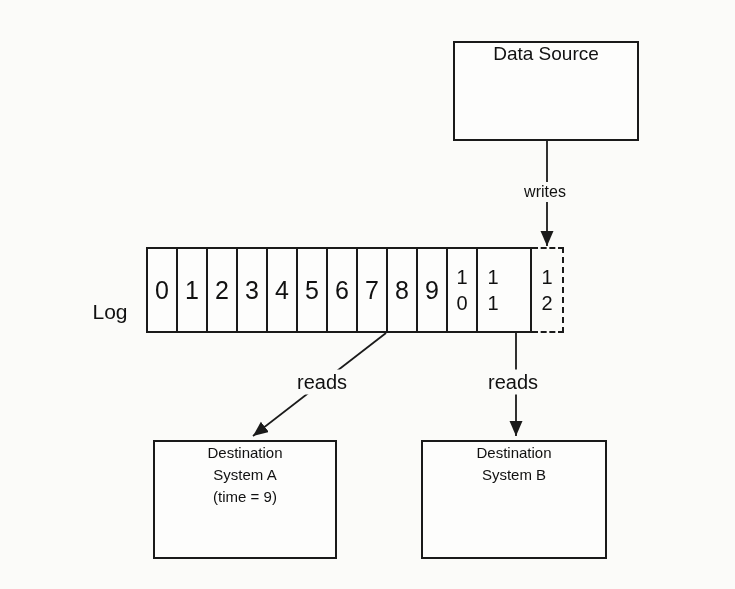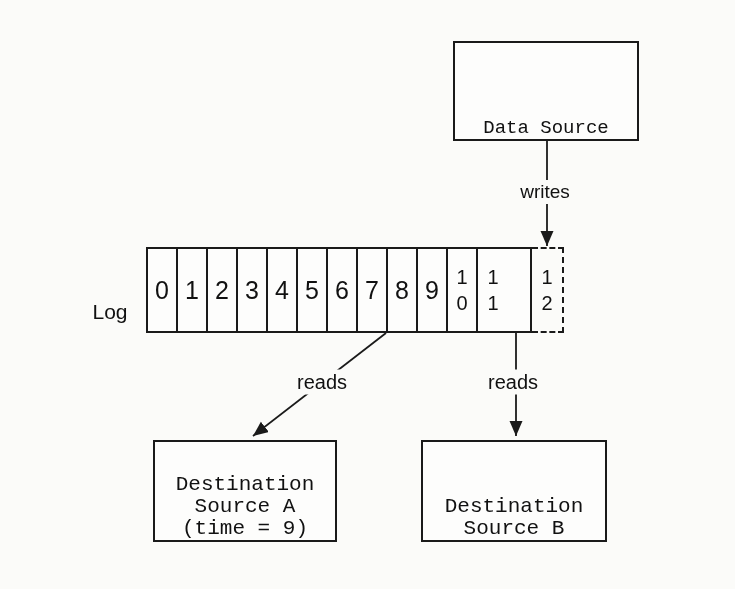--- a/index.html
+++ b/index.html
@@ -19,31 +19,30 @@
   }
   .stage { position: absolute; inset: 0; width: 735px; height: 589px; }
 
   .node {
     position: absolute;
     background: var(--box-bg);
     border: 2px solid var(--line);
     display: flex;
     flex-direction: column;
     align-items: center;
-    justify-content: flex-end;
+    justify-content: flex-start;
     text-align: center;
-    font-family: Liberation Mono, monospace;
   }
   .node-datasource {
     left: 453px; top: 41px; width: 186px; height: 100px;
     font-size: 19px;
   }
   .node-dest {
-    top: 440px; width: 184px; height: 102px;
-    font-size: 21px; line-height: 22px;
+    top: 440px; width: 184px; height: 119px;
+    font-size: 15px; line-height: 22px;
   }
   .node-dest-a { left: 153px; }
   .node-dest-b { left: 421px; width: 186px; }
 
   .log-label {
     position: absolute;
     left: 110px; top: 312px;
     transform: translate(-50%, -50%);
     font-size: 21px;
   }
@@ -82,21 +81,21 @@
     line-height: 1.3;
     white-space: pre-line;
     text-align: center;
   }
 
   .edge-label {
     position: absolute;
     transform: translate(-50%, -50%);
     background: var(--bg);
     padding: 1px 5px;
-    font-size: 19px;
+    font-size: 16px;
   }
   .label-writes { left: 545px; top: 192px; }
   .label-reads-a { left: 322px; top: 382px; font-size: 20px; }
   .label-reads-b { left: 513px; top: 382px; font-size: 20px; }
 
   svg.connectors {
     position: absolute;
     inset: 0;
     width: 735px; height: 589px;
     pointer-events: none;
@@ -148,22 +147,22 @@
   </div>
 
   <div class="log-cell-pending over">1
 2</div>
 
   <span class="edge-label label-reads-a over">reads</span>
   <span class="edge-label label-reads-b over">reads</span>
 
   <div class="node node-dest node-dest-a over">
     <span>Destination</span>
-    <span>Source A</span>
+    <span>System A</span>
     <span>(time = 9)</span>
   </div>
 
   <div class="node node-dest node-dest-b over">
     <span>Destination</span>
-    <span>Source B</span>
+    <span>System B</span>
   </div>
 
 </div>
 
 </body></html>

